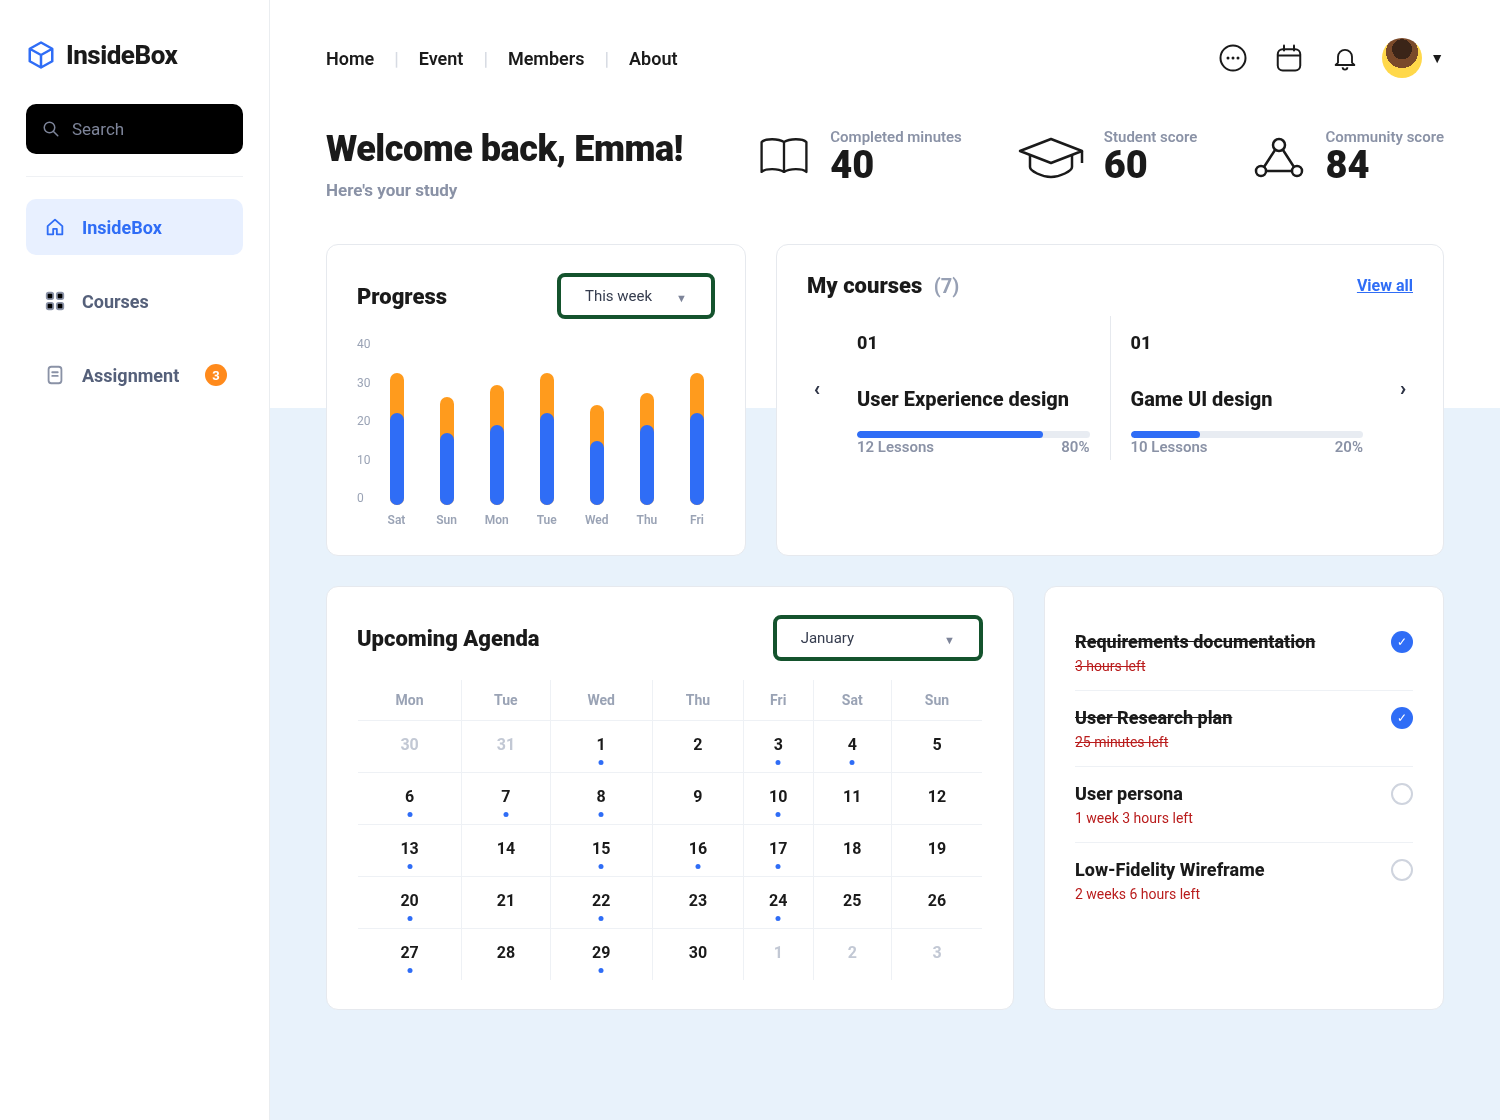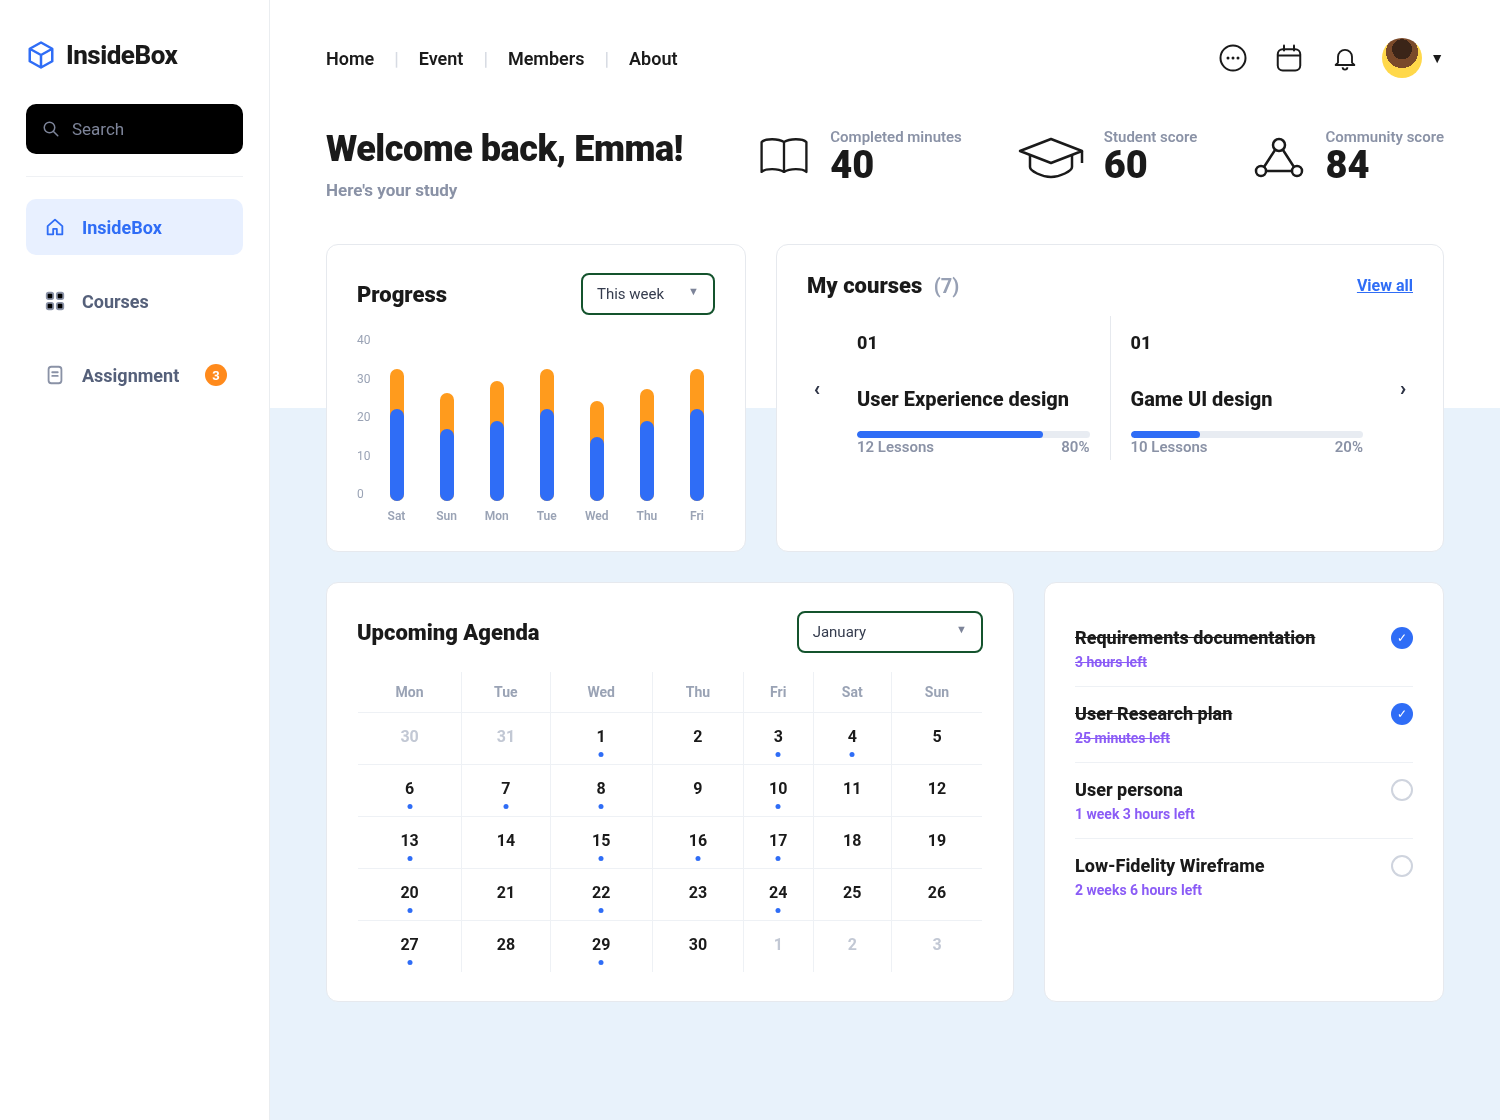--- a/index.html
+++ b/index.html
@@ -92,23 +92,23 @@
     background: #fff; border: 1px solid #e6e9ee; border-radius: 12px;
     padding: 28px 30px;
   }
   .card-progress { width: 420px; }
   .card-courses { flex: 1; }
 
   .card-head { display: flex; justify-content: space-between; align-items: center; margin-bottom: 18px; }
   .card-title { font-size: 22px; font-weight: 900; }
   .card-title .muted { color: #97a0b4; font-weight: 700; font-size: 20px; margin-left: 6px; }
   .select {
-    border: 2px solid #14532d; border-radius: 8px; padding: 10px 14px;
+    border: 4px solid #14532d; border-radius: 8px; padding: 10px 24px;
     font-size: 15px; color: #353c4e; cursor: pointer; background: #fff;
-    display: flex; align-items: flex-start; gap: 24px;
+    display: flex; align-items: flex-end; gap: 24px;
   }
   .select .chev { font-size: 11px; color: #7d8499; }
   .link-view { color: #2f6df6; font-weight: 700; font-size: 16px; text-decoration: underline; cursor: pointer; }
 
   
   .chart { display: flex; gap: 8px; height: 190px; }
   .chart-y { display: flex; flex-direction: column; justify-content: space-between; font-size: 12px; color: #9aa3b5; padding-bottom: 22px; }
   .chart-bars { flex: 1; display: flex; justify-content: space-between; align-items: flex-end; padding: 0 2px; }
   .bar-col { display: flex; flex-direction: column; align-items: center; width: 32px; }
   .bar-label { font-size: 12px; color: #9aa3b5; margin-top: 8px; font-weight: 600; }
@@ -140,21 +140,21 @@
     position: absolute; bottom: 7px; left: 50%; transform: translateX(-50%);
   }
 
   
   .assign-head { display: flex; justify-content: space-between; align-items: baseline; margin-bottom: 18px; }
   .complete-count { color: #2f6df6; font-weight: 700; font-size: 15px; }
   .assign-item { display: flex; justify-content: space-between; align-items: flex-start; padding: 16px 0; border-bottom: 1px solid #eef1f5; }
   .assign-item:last-child { border-bottom: none; gap: 14px; }
   .assign-text .t { font-size: 18px; font-weight: 800; }
   .assign-text .t.done { text-decoration: line-through; }
-  .assign-text .sub { font-size: 14px; color: #8b5cf6; margin-top: 6px; font-weight: 700; }
+  .assign-text .sub { font-size: 14px; color: #b91c1c; margin-top: 6px; font-weight: 400; }
   .assign-text .sub.done { text-decoration: line-through; }
   .check {
     width: 22px; height: 22px; border-radius: 50%; flex-shrink: 0;
     display: flex; align-items: center; justify-content: center;
     font-size: 12px; color: #fff; cursor: pointer;
   }
   .check.on { background: #2f6df6; }
   .check.off { border: 2px solid #cfd4de; }
 </style>
 </head>

